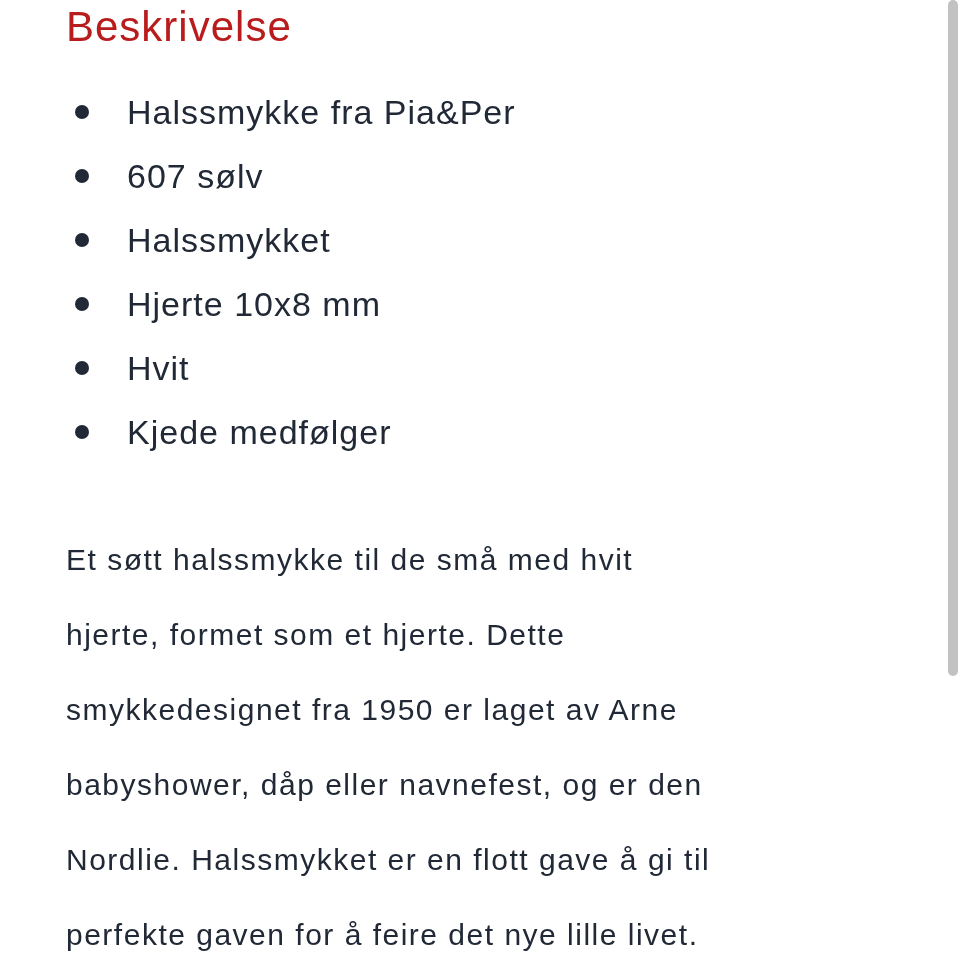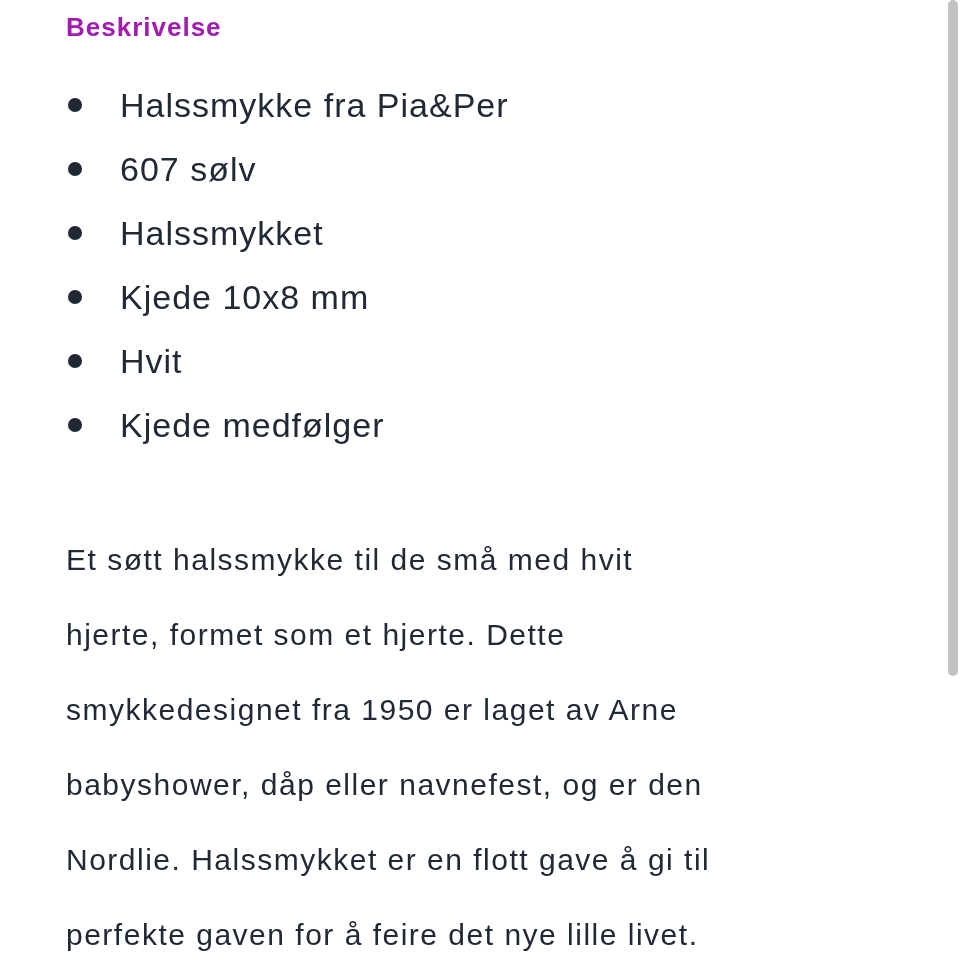--- a/index.html
+++ b/index.html
@@ -13,32 +13,32 @@
     height: 964px;
     background: #ffffff;
     overflow: hidden;
     font-family: "Liberation Sans", sans-serif;
     color: #212936;
   }
   .section-title {
     position: absolute;
     left: 66px;
     top: 4px;
-    font-size: 26px;
+    font-size: 42px;
     line-height: 46px;
     letter-spacing: 1px;
-    font-weight: 700;
-    color: #a21caf;
+    font-weight: 400;
+    color: #b91c1c;
     white-space: nowrap;
   }
   .spec-list {
     position: absolute;
     left: 66px;
     top: 73px;
-    margin: 0;
+    margin: 7px;
     padding: 0;
     list-style: none;
   }
   .spec-list li {
     position: relative;
     height: 64px;
     line-height: 64px;
     padding-left: 54px;
     font-size: 34px;
     letter-spacing: 1px;
@@ -90,21 +90,21 @@
     <li>
       <span class="dot"></span>
       <span>607 sølv</span>
     </li>
     <li>
       <span class="dot"></span>
       <span>Halssmykket</span>
     </li>
     <li>
       <span class="dot"></span>
-      <span>Kjede 10x8 mm</span>
+      <span>Hjerte 10x8 mm</span>
     </li>
     <li>
       <span class="dot"></span>
       <span>Hvit</span>
     </li>
     <li>
       <span class="dot"></span>
       <span>Kjede medfølger</span>
     </li>
   </ul>

